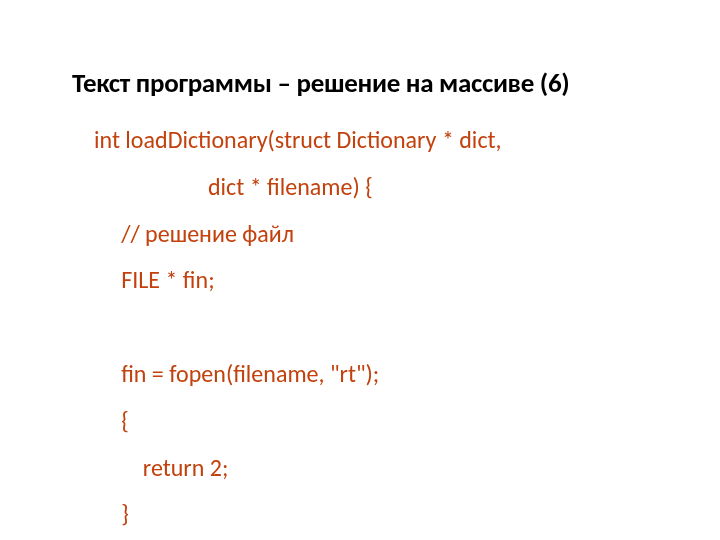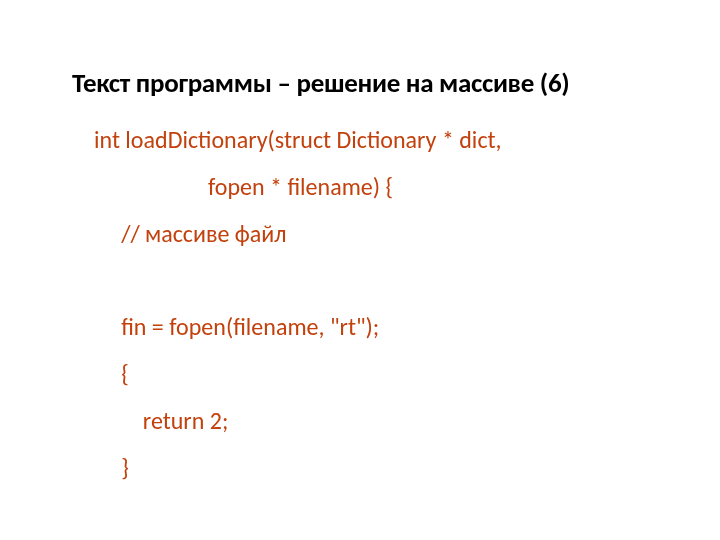--- a/index.html
+++ b/index.html
@@ -36,21 +36,22 @@
       display: block;
     }
   </style>
 </head>
 <body>
 
 <div class="slide">
   <h1 class="title">Текст программы – решение на массиве (6)</h1>
   <div class="code-block">
     <span class="code-line">int loadDictionary(struct Dictionary * dict,</span>
-    <span class="code-line">                     fopen * filename) {</span>
-    <span class="code-line">     // массиве файл</span>
+    <span class="code-line">                     dict * filename) {</span>
+    <span class="code-line">     // решение файл</span>
+    <span class="code-line">     FILE * fin;</span>
     <span class="code-line"> </span>
     <span class="code-line">     fin = fopen(filename, "rt");</span>
     <span class="code-line">     {</span>
     <span class="code-line">         return 2;</span>
     <span class="code-line">     }</span>
   </div>
 </div>
 
 </body></html>

